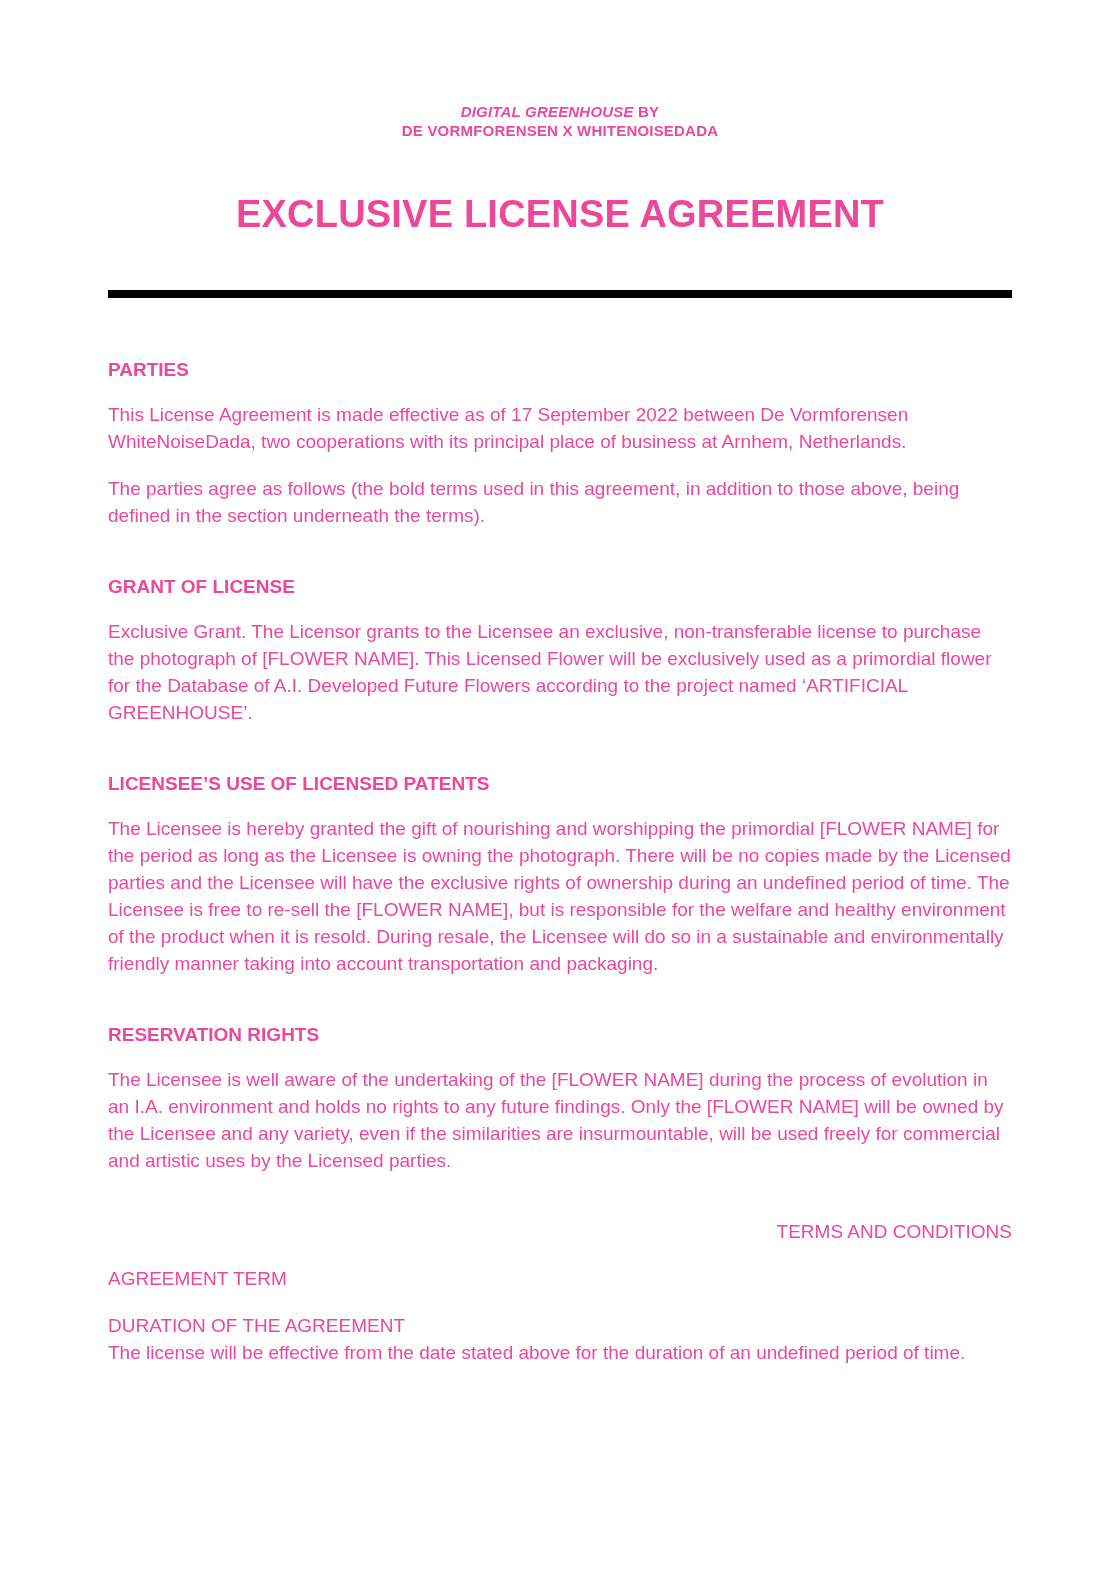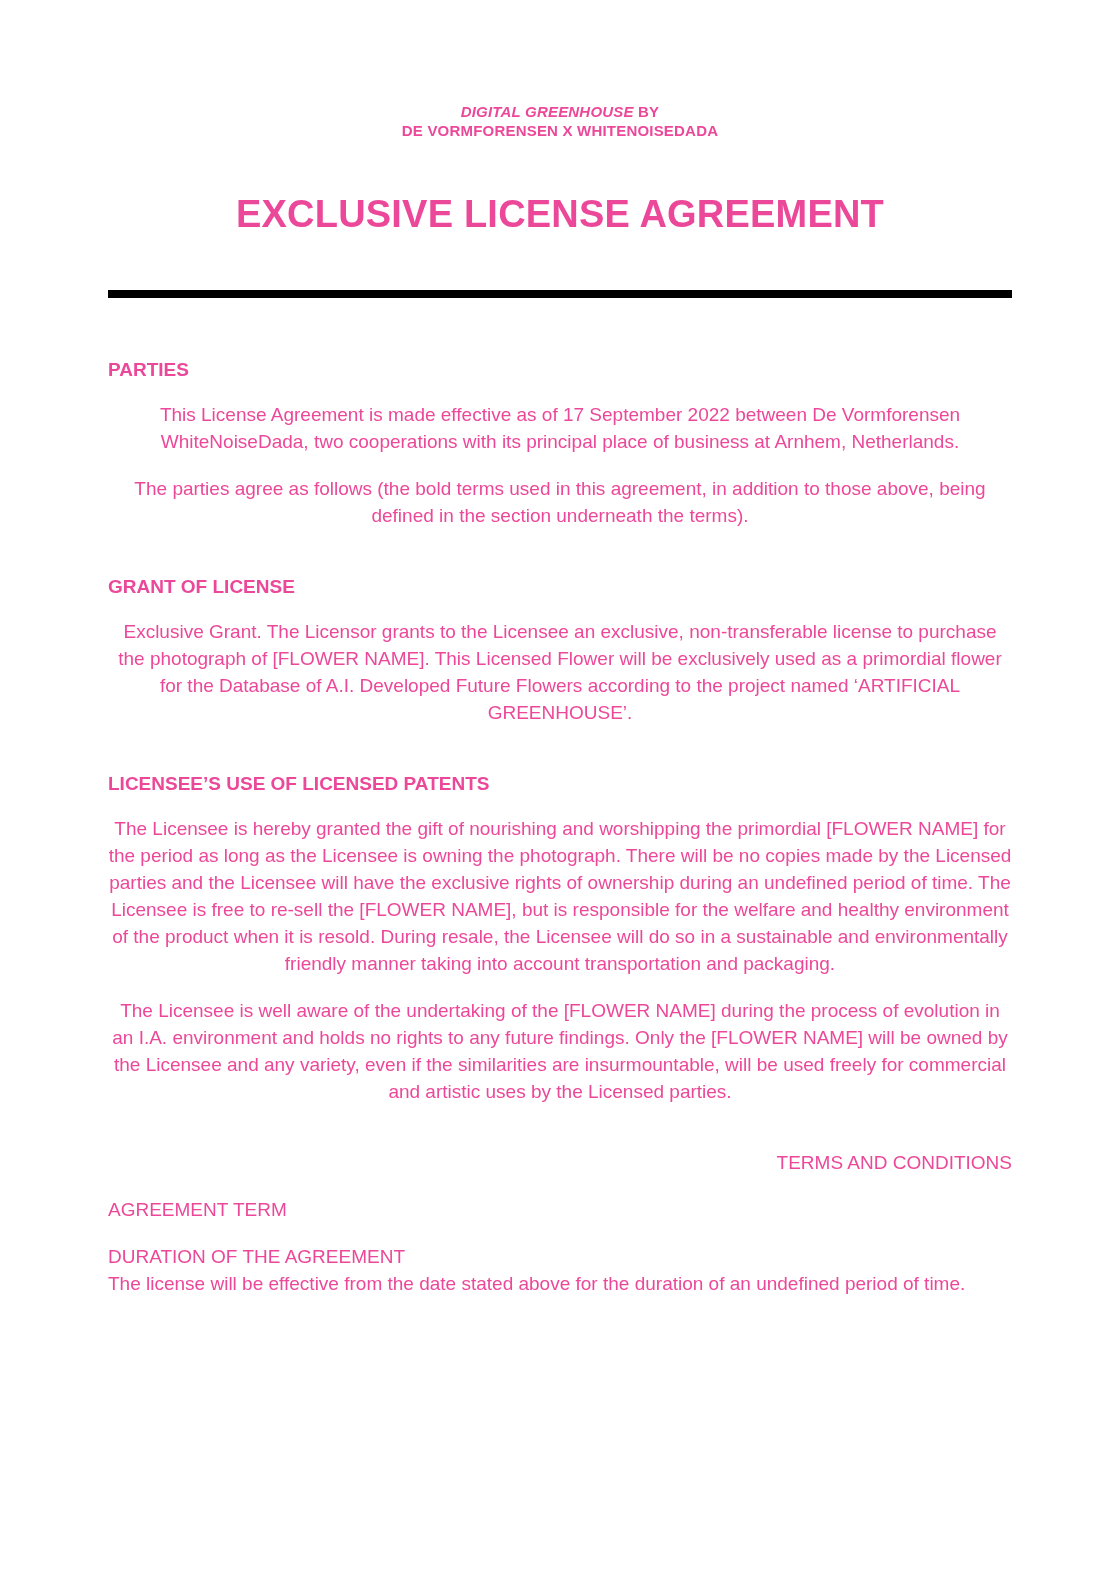--- a/index.html
+++ b/index.html
@@ -39,21 +39,20 @@
   .section-heading {
     font-size: 19px;
     line-height: 27px;
     font-weight: bold;
     margin: 44px 0 18px 0;
   }
   .body-text {
     font-size: 19px;
     line-height: 27px;
     margin: 16px 0 20px 0;
-    text-align: center;
   }
   .terms-title {
     text-align: right;
     font-size: 19px;
     line-height: 27px;
     font-weight: normal;
     margin: 44px 0 20px 0;
   }
   .subsection { margin: 0 0 20px 0; }
   .subsection-heading {
@@ -94,20 +93,21 @@
     <h2 class="section-heading">GRANT OF LICENSE</h2>
     <p class="body-text">Exclusive Grant. The Licensor grants to the Licensee an exclusive, non-transferable license to purchase the photograph of [FLOWER NAME]. This Licensed Flower will be exclusively used as a primordial flower for the Database of A.I. Developed Future Flowers according to the project named ‘ARTIFICIAL GREENHOUSE’.</p>
   </div>
 
   <div class="section">
     <h2 class="section-heading">LICENSEE’S USE OF LICENSED PATENTS</h2>
     <p class="body-text">The Licensee is hereby granted the gift of nourishing and worshipping the primordial [FLOWER NAME] for the period as long as the Licensee is owning the photograph. There will be no copies made by the Licensed parties and the Licensee will have the exclusive rights of ownership during an undefined period of time. The Licensee is free to re-sell the [FLOWER NAME], but is responsible for the welfare and healthy environment of the product when it is resold. During resale, the Licensee will do so in a sustainable and environmentally friendly manner taking into account transportation and packaging.</p>
   </div>
 
   <div class="section">
+    <h2 class="section-heading">RESERVATION RIGHTS</h2>
     <p class="body-text">The Licensee is well aware of the undertaking of the [FLOWER NAME] during the process of evolution in an I.A. environment and holds no rights to any future findings. Only the [FLOWER NAME] will be owned by the Licensee and any variety, even if the similarities are insurmountable, will be used freely for commercial and artistic uses by the Licensed parties.</p>
   </div>
 
   <div class="terms">
     <div class="terms-title">TERMS AND CONDITIONS</div>
 
     <div class="subsection">
       <h3 class="subsection-heading">AGREEMENT TERM</h3>
     </div>
 

